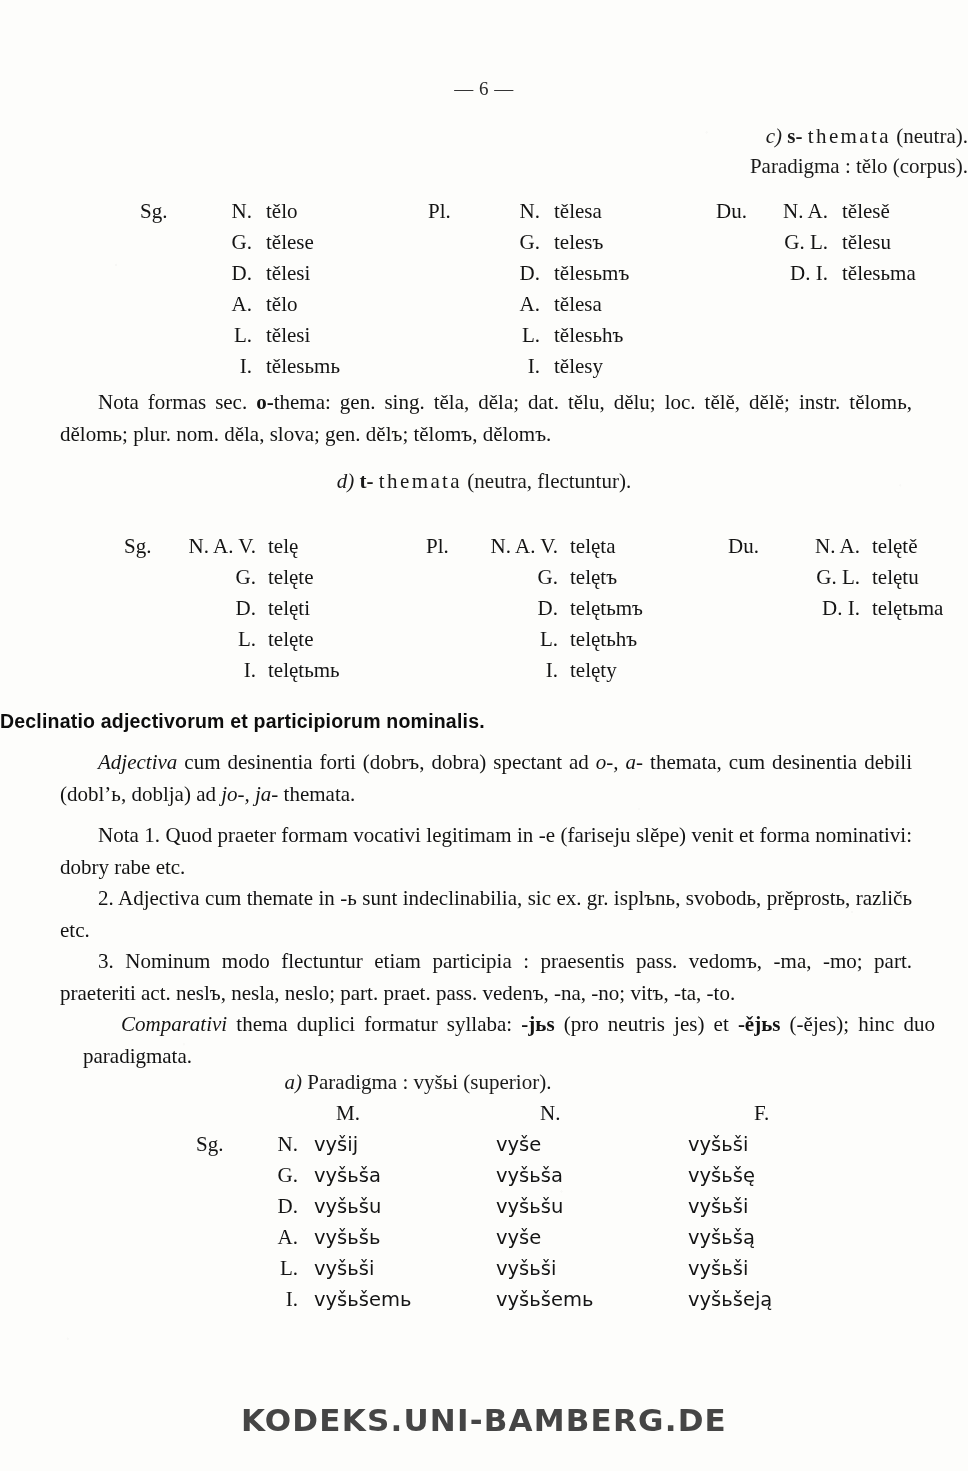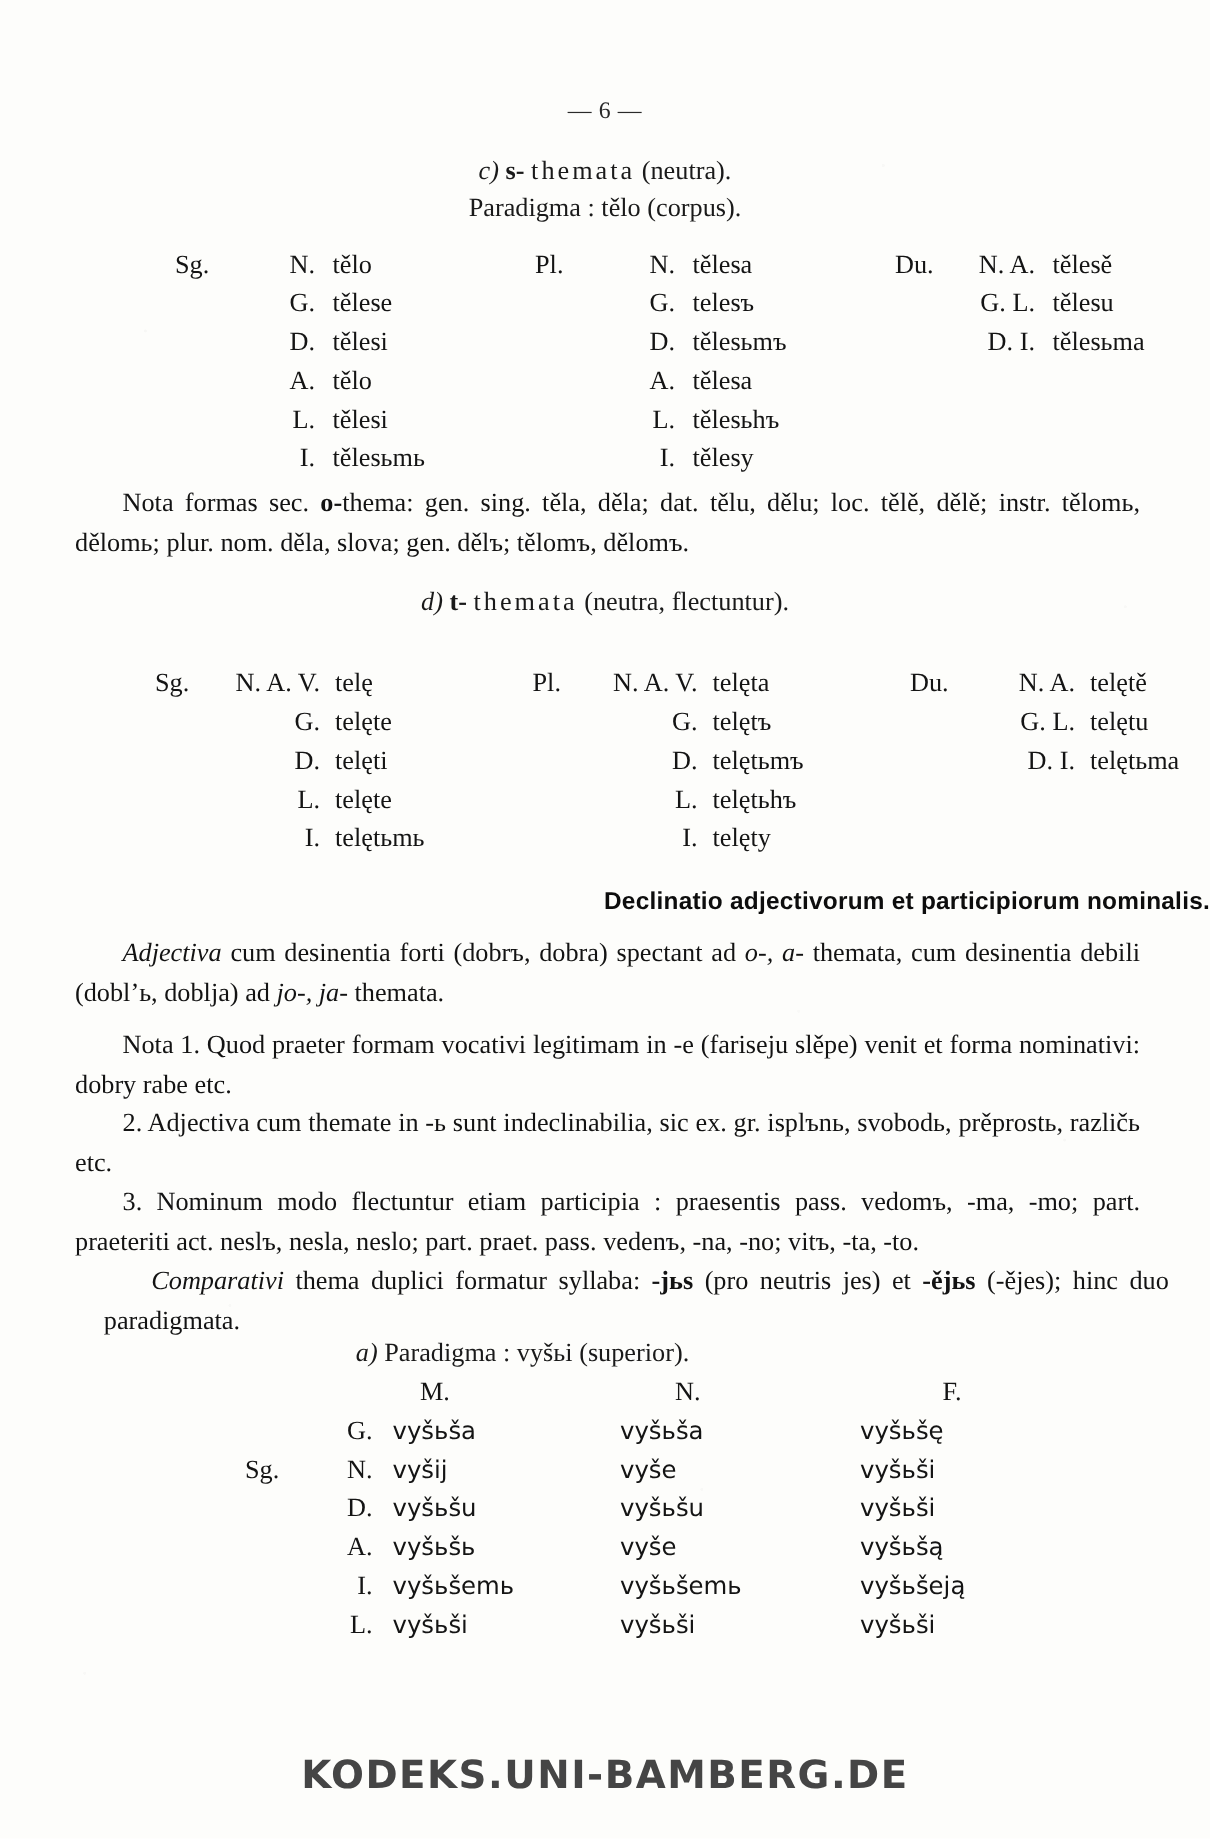--- a/index.html
+++ b/index.html
@@ -100,21 +100,21 @@
     color: #131313;
   }
   .body-block p { margin: 0; text-indent: 38px; }
   .ital { font-style: italic; }
   .bld  { font-weight: bold; }
 
   .heading-bold {
     position: absolute;
     left: 0;
     width: 968px;
-    text-align: right;
+    text-align: left;
     font-family: "Liberation Sans", "DejaVu Sans", sans-serif;
     font-weight: bold;
     font-size: 19.5px;
     letter-spacing: .2px;
     color: #0d0d0d;
   }
 
   
   #tbl-vysi {
     position: absolute;
@@ -149,21 +149,21 @@
     color: #454545;
   }
 </style>
 </head>
 <body>
 
 <div class="page">
 
   <div class="folio">— 6 —</div>
 
-  <div class="section-head" style="position:absolute; top:122px; left:0; width:968px;">
+  <div class="section-head" style="position:absolute; top:122px; left:0; width:968px;text-align:right;">
     <div>
       <span class="lbl">c)</span>
       <span class="bold-stem">s-</span>
       <span class="spaced">themata</span>
       <span>(neutra).</span>
     </div>
     <div>Paradigma : tělo (corpus).</div>
   </div>
 
   <div class="paradigm" id="tbl-telo">
@@ -245,34 +245,34 @@
       <span class="lbl">a)</span>
       <span>Paradigma : vyšьi (superior).</span>
     </div>
   </div>
 
   <div id="tbl-vysi">
     <span class="grow hdr">
       <span class="c-num"></span><span class="c-case"></span><span class="c-m">M.</span><span class="c-n">N.</span><span class="c-f">F.</span>
     </span>
     <span class="grow">
+      <span class="c-num">Sg.</span><span class="c-case">N.</span><span class="c-m gforms">vyšij</span><span class="c-n gforms">vyše</span><span class="c-f gforms">vyšьši</span>
+    </span>
+    <span class="grow">
       <span class="c-num"></span><span class="c-case">G.</span><span class="c-m gforms">vyšьša</span><span class="c-n gforms">vyšьša</span><span class="c-f gforms">vyšьšę</span>
     </span>
     <span class="grow">
-      <span class="c-num">Sg.</span><span class="c-case">N.</span><span class="c-m gforms">vyšij</span><span class="c-n gforms">vyše</span><span class="c-f gforms">vyšьši</span>
-    </span>
-    <span class="grow">
       <span class="c-num"></span><span class="c-case">D.</span><span class="c-m gforms">vyšьšu</span><span class="c-n gforms">vyšьšu</span><span class="c-f gforms">vyšьši</span>
     </span>
     <span class="grow">
       <span class="c-num"></span><span class="c-case">A.</span><span class="c-m gforms">vyšьšь</span><span class="c-n gforms">vyše</span><span class="c-f gforms">vyšьšą</span>
     </span>
     <span class="grow">
+      <span class="c-num"></span><span class="c-case">L.</span><span class="c-m gforms">vyšьši</span><span class="c-n gforms">vyšьši</span><span class="c-f gforms">vyšьši</span>
+    </span>
+    <span class="grow">
       <span class="c-num"></span><span class="c-case">I.</span><span class="c-m gforms">vyšьšemь</span><span class="c-n gforms">vyšьšemь</span><span class="c-f gforms">vyšьšeją</span>
     </span>
-    <span class="grow">
-      <span class="c-num"></span><span class="c-case">L.</span><span class="c-m gforms">vyšьši</span><span class="c-n gforms">vyšьši</span><span class="c-f gforms">vyšьši</span>
-    </span>
   </div>
 
   <div class="watermark">KODEKS.UNI-BAMBERG.DE</div>
 
 </div>
 
 </body></html>

